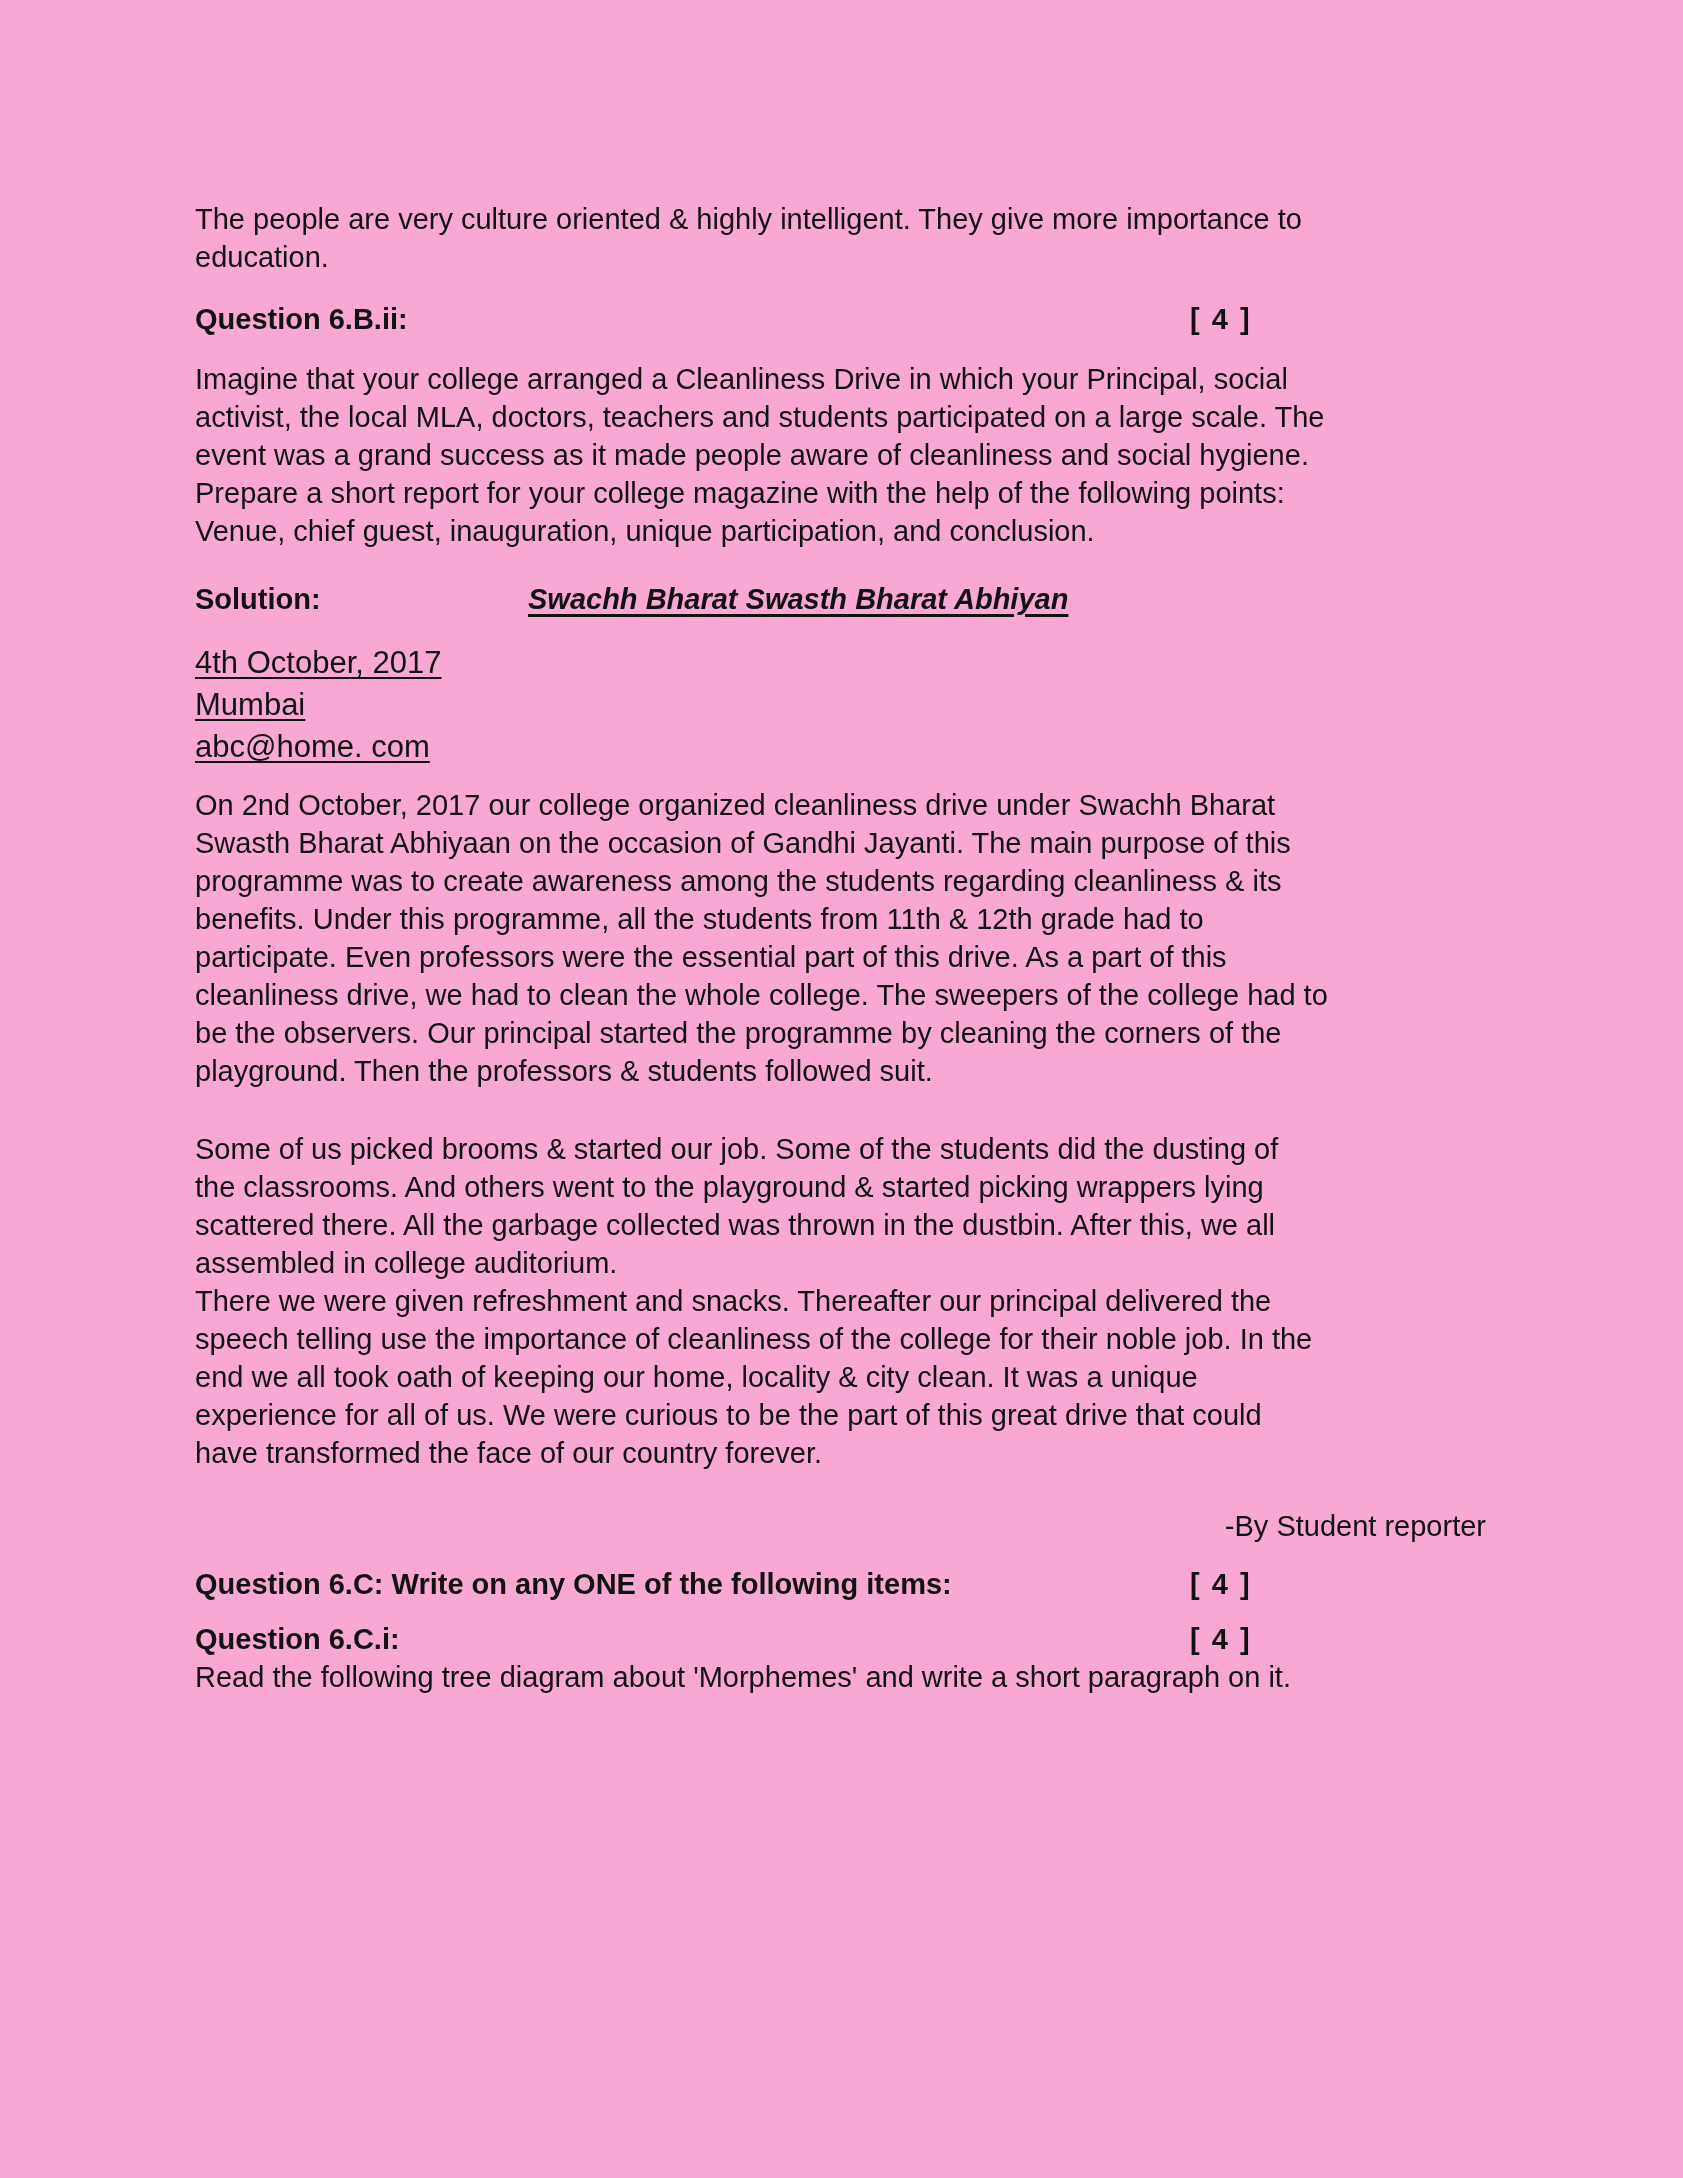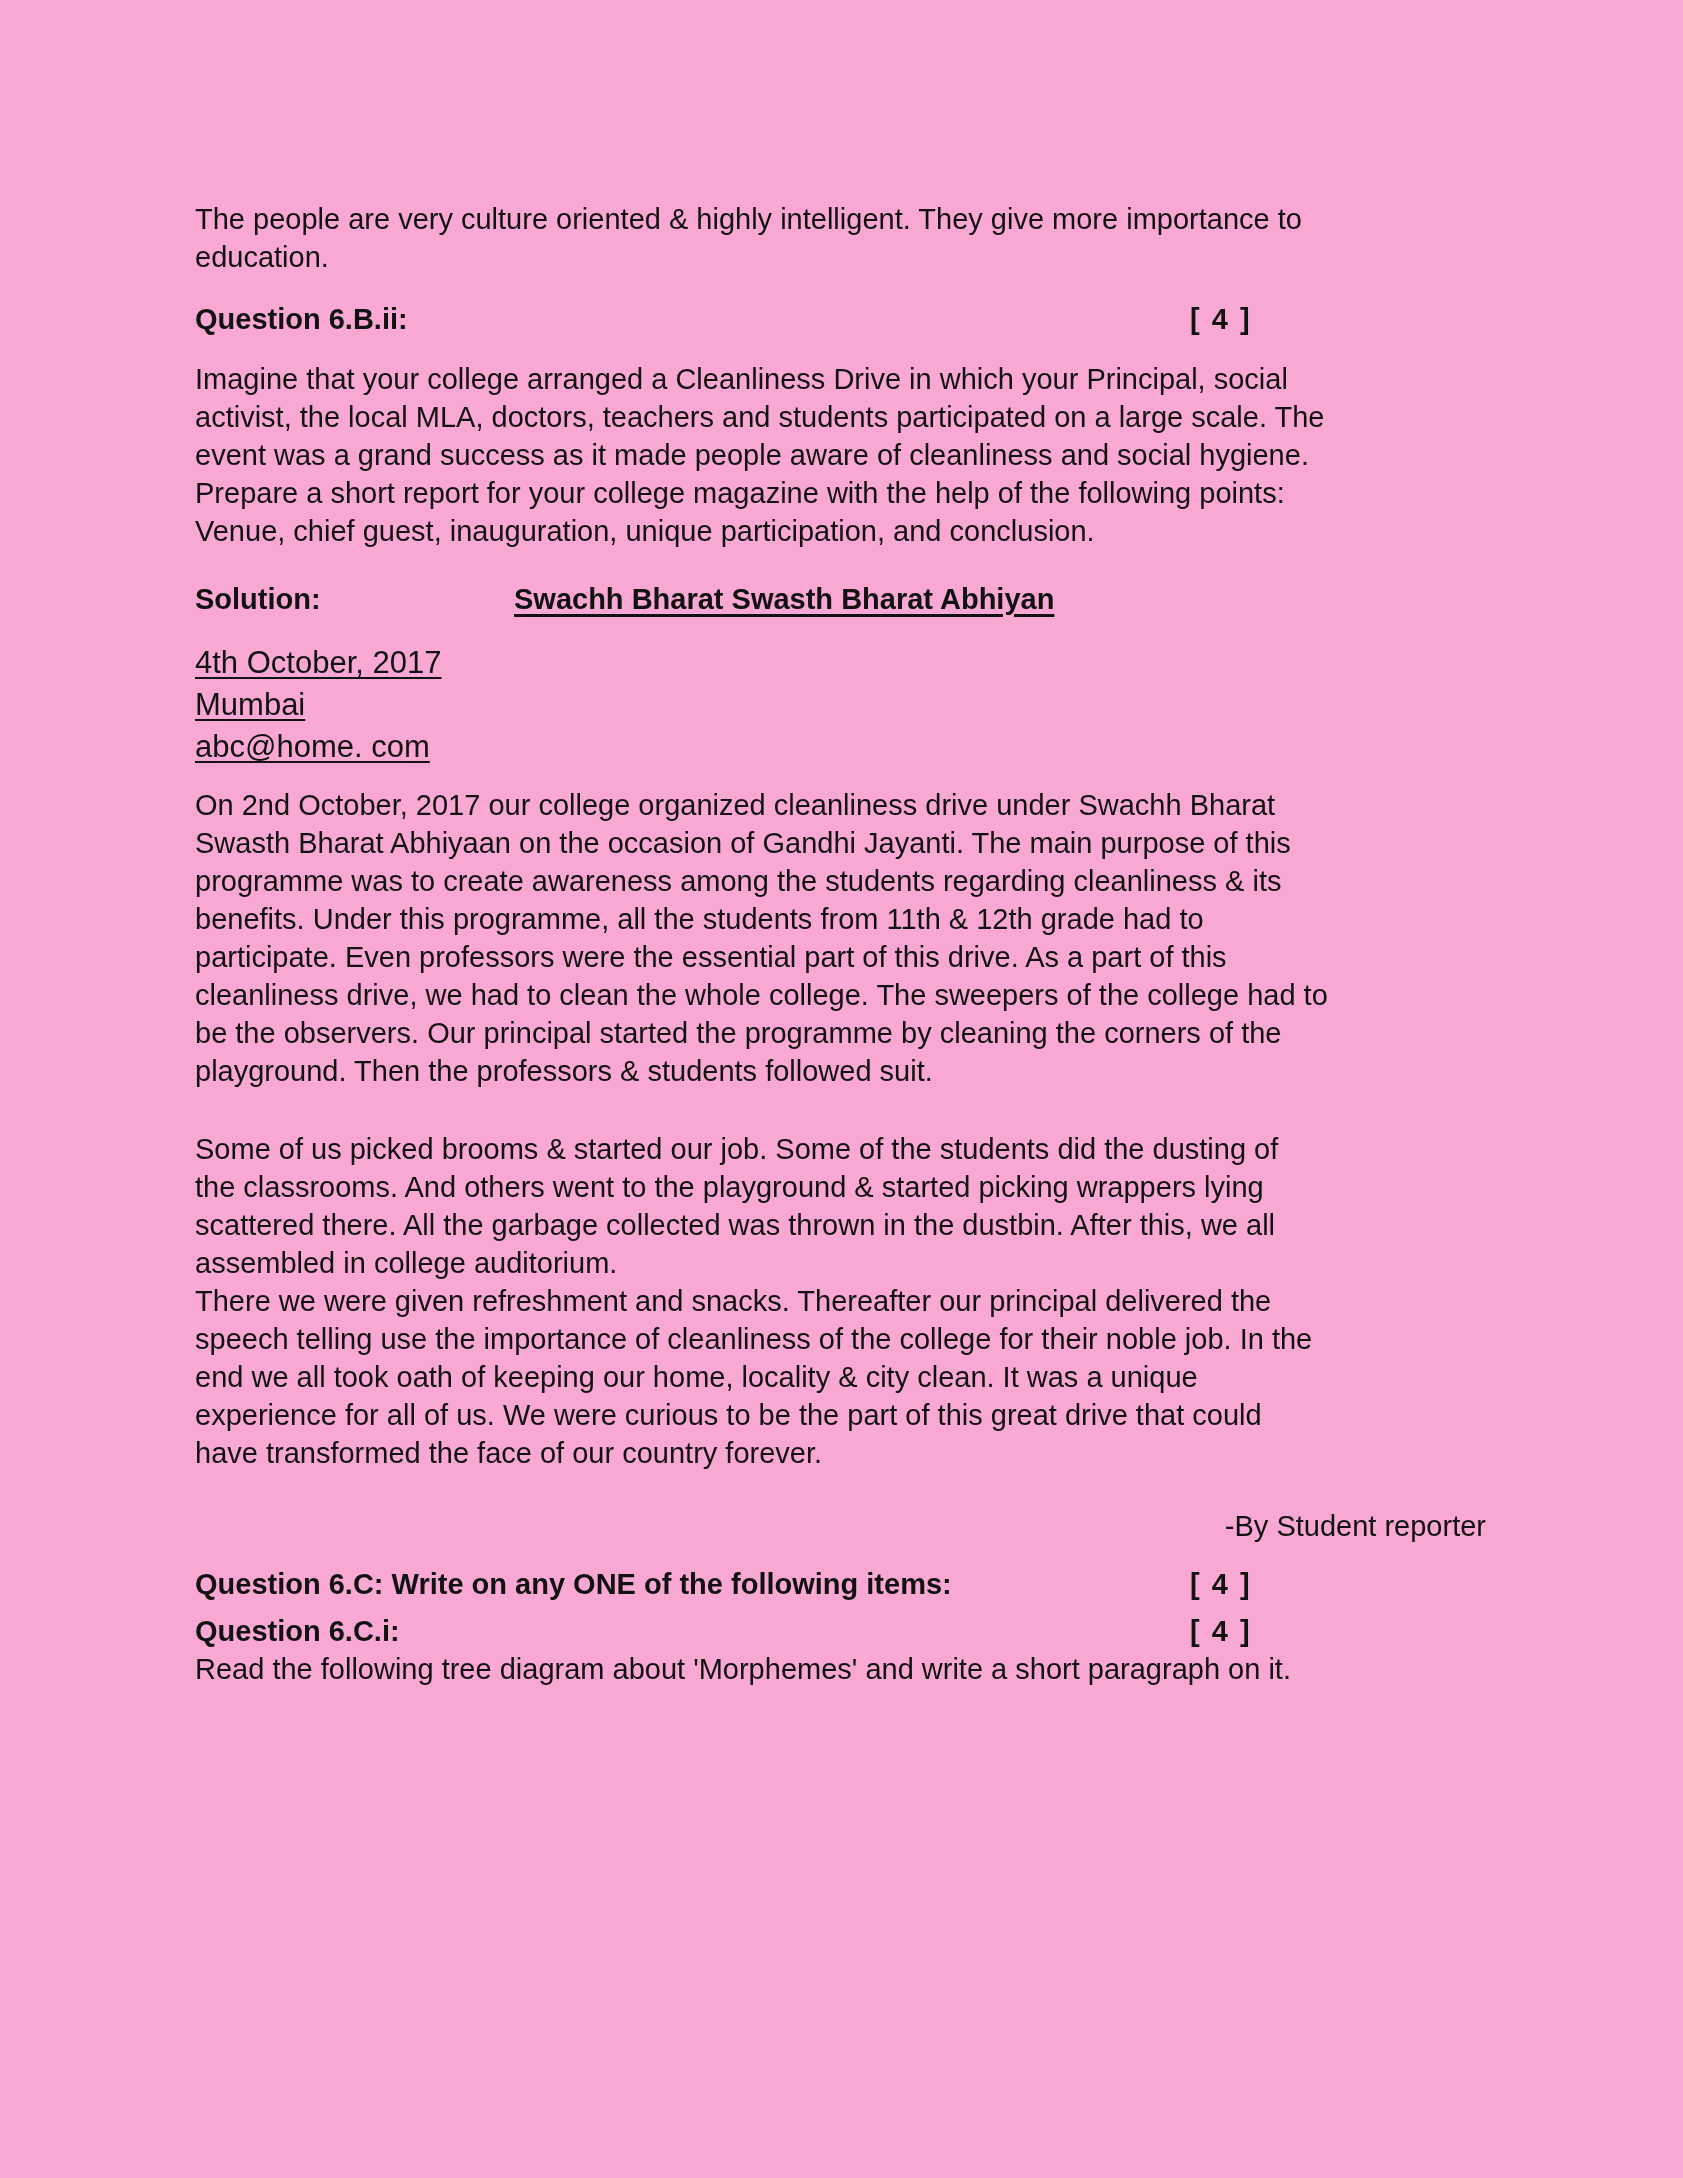--- a/index.html
+++ b/index.html
@@ -42,26 +42,27 @@
   }
   .solution-row {
     position: relative;
     font-size: 29px;
     line-height: 38px;
     width: 1346px;
   }
   .solution-label { font-weight: bold; }
   .solution-title {
     position: absolute;
-    left: 319px;
+    left: 333px;
     top: 0;
     font-weight: bold;
     text-decoration: underline;
     text-decoration-thickness: 3px;
     text-underline-offset: 5px;
+    font-style: italic;
   }
   .address {
     font-size: 31px;
     line-height: 42px;
   }
   .addr-line {
     text-decoration: underline;
     text-decoration-thickness: 2px;
     text-underline-offset: 4px;
     width: fit-content;
@@ -74,21 +75,21 @@
   }
   
   .m-q6bii   { margin-top: 24px; }
   .m-para2   { margin-top: 22px; }
   .m-sol     { margin-top: 30px; }
   .m-addr    { margin-top: 24px; }
   .m-report1 { margin-top: 18px; }
   .m-report2 { margin-top: 40px; }
   .m-byline  { margin-top: 35px; }
   .m-q6c     { margin-top: 20px; }
-  .m-q6ci    { margin-top: 9px; }
+  .m-q6ci    { margin-top: 17px; }
   .m-read    { }
 </style>
 </head>
 <body>
 
 <div class="page">
   <div class="content">
 
     <p class="para">The people are very culture oriented &amp; highly intelligent. They give more importance to
 education.</p>

